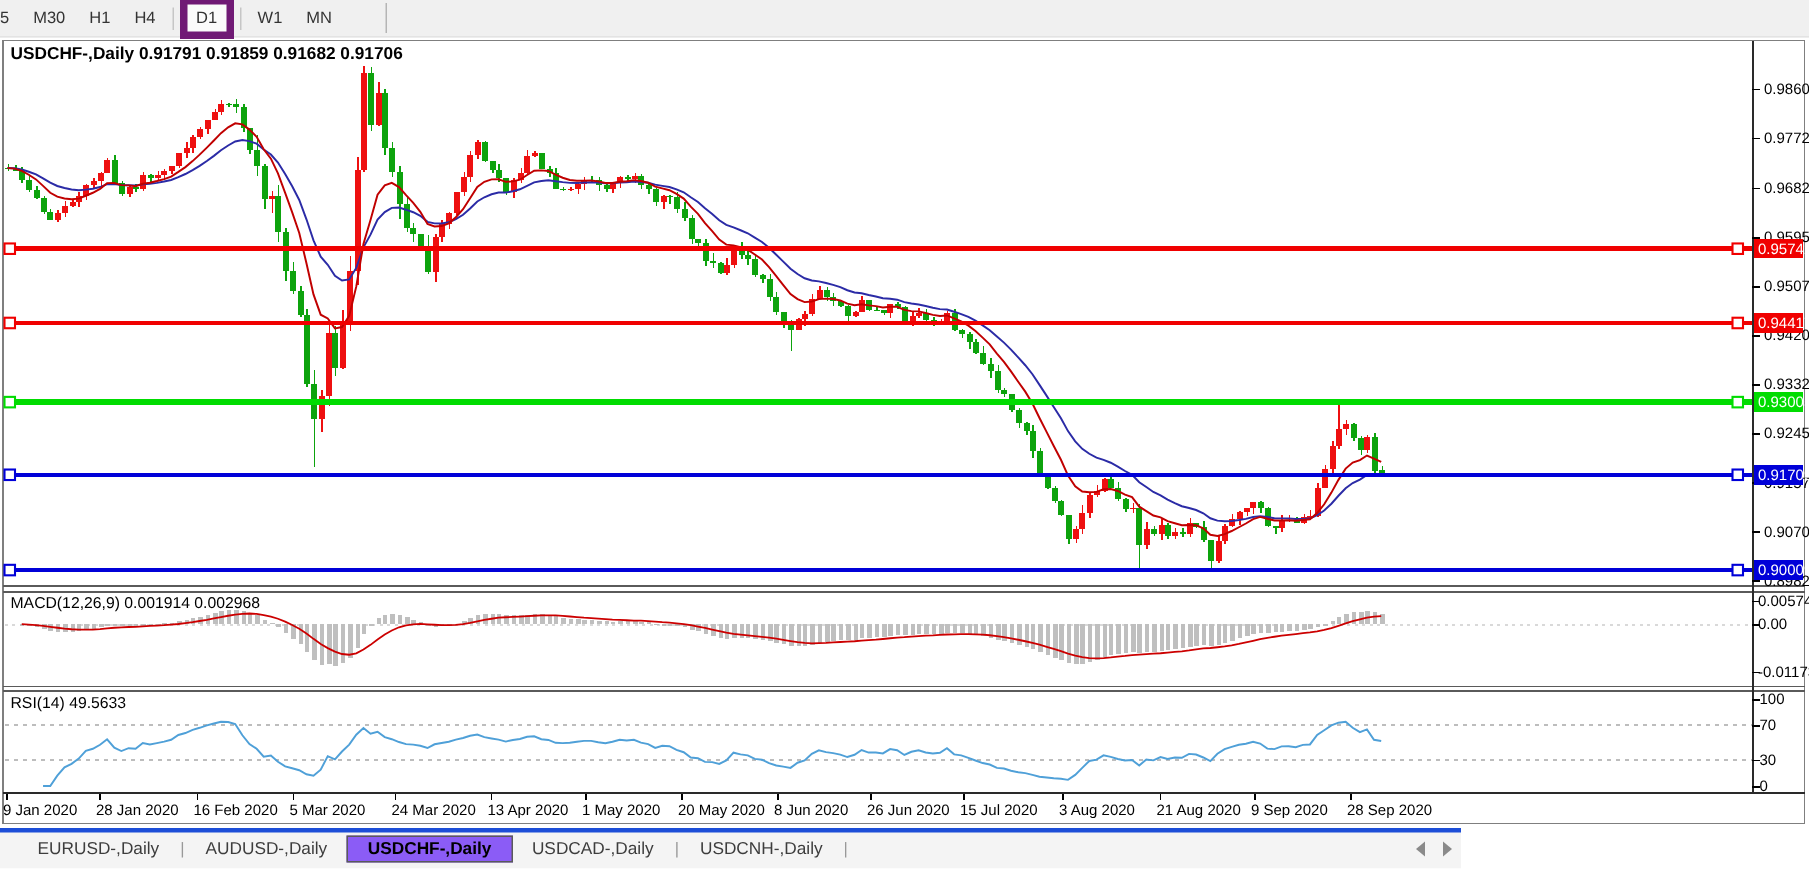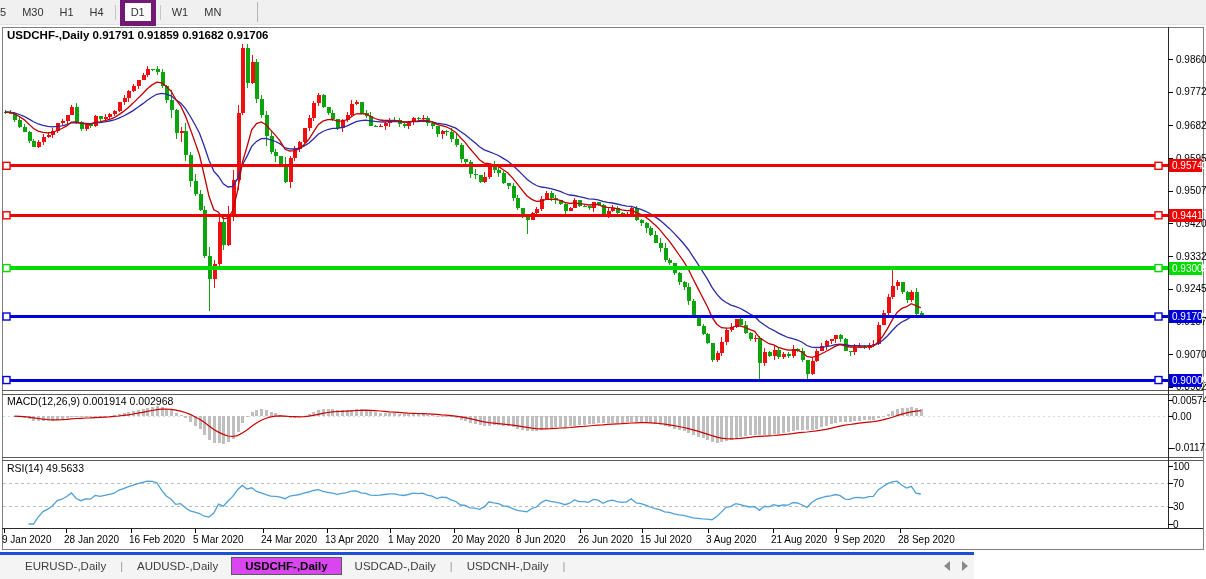--- a/index.html
+++ b/index.html
@@ -14,21 +14,21 @@
   .tf-btn.active{background:#fbfbfb;border:5px solid #701a75;}
   .tf-sep{width:1px;height:15px;background:#c6c6c6;margin:0 3px;}
   .tf-sep.tall{height:20px;margin-left:28px;background:#b5b5b5;}
   
   #chartsvg{position:absolute;left:0;top:0;}
   
   #tabbar{position:absolute;left:0;top:552px;width:974px;height:27px;background:#f4f4f4;
           border-top:3px solid #1d4ed8;display:flex;align-items:flex-start;}
   .tabs-row{display:flex;align-items:center;height:21px;padding-left:12px;}
   .chart-tab{font-size:11.5px;color:#3d3d3d;padding:3px 13px;white-space:nowrap;cursor:default;}
-  .chart-tab.active{background:#d946ef;border:1px solid #5a5a5a;border-top-width:1px;
+  .chart-tab.active{background:#8b5cf6;border:1px solid #5a5a5a;border-top-width:1px;
           font-weight:bold;color:#000;padding:2px 13px;margin-top:0px;}
   .tab-sep{color:#999;font-size:11px;padding:0 1px;}
   .tab-scroll{position:absolute;right:6px;top:6px;display:flex;gap:12px;}
   .tab-arrow{width:0;height:0;border-top:5px solid transparent;border-bottom:5px solid transparent;cursor:default;}
   .tab-arrow.left{border-right:6px solid #8a8a8a;}
   .tab-arrow.right{border-left:6px solid #8a8a8a;}
 </style>
 </head>
 <body>
 

